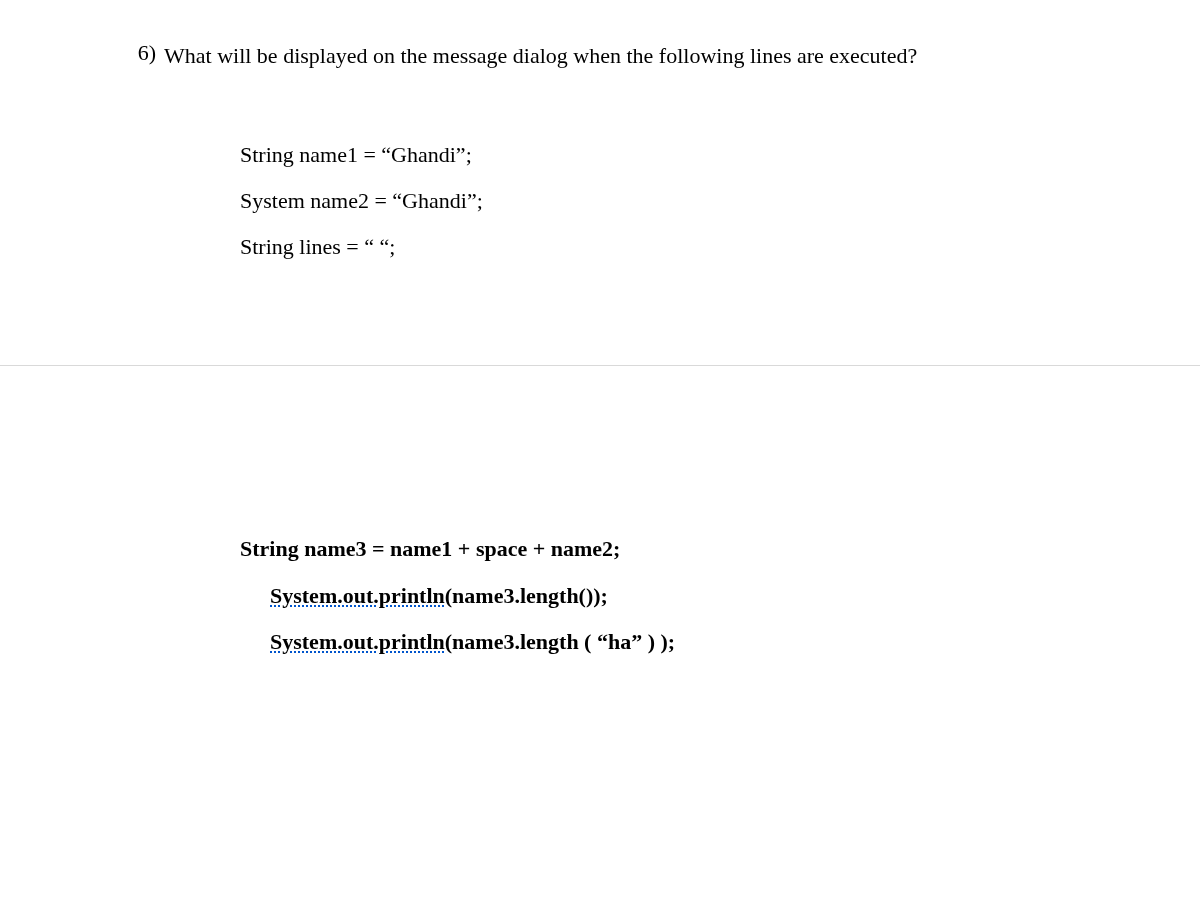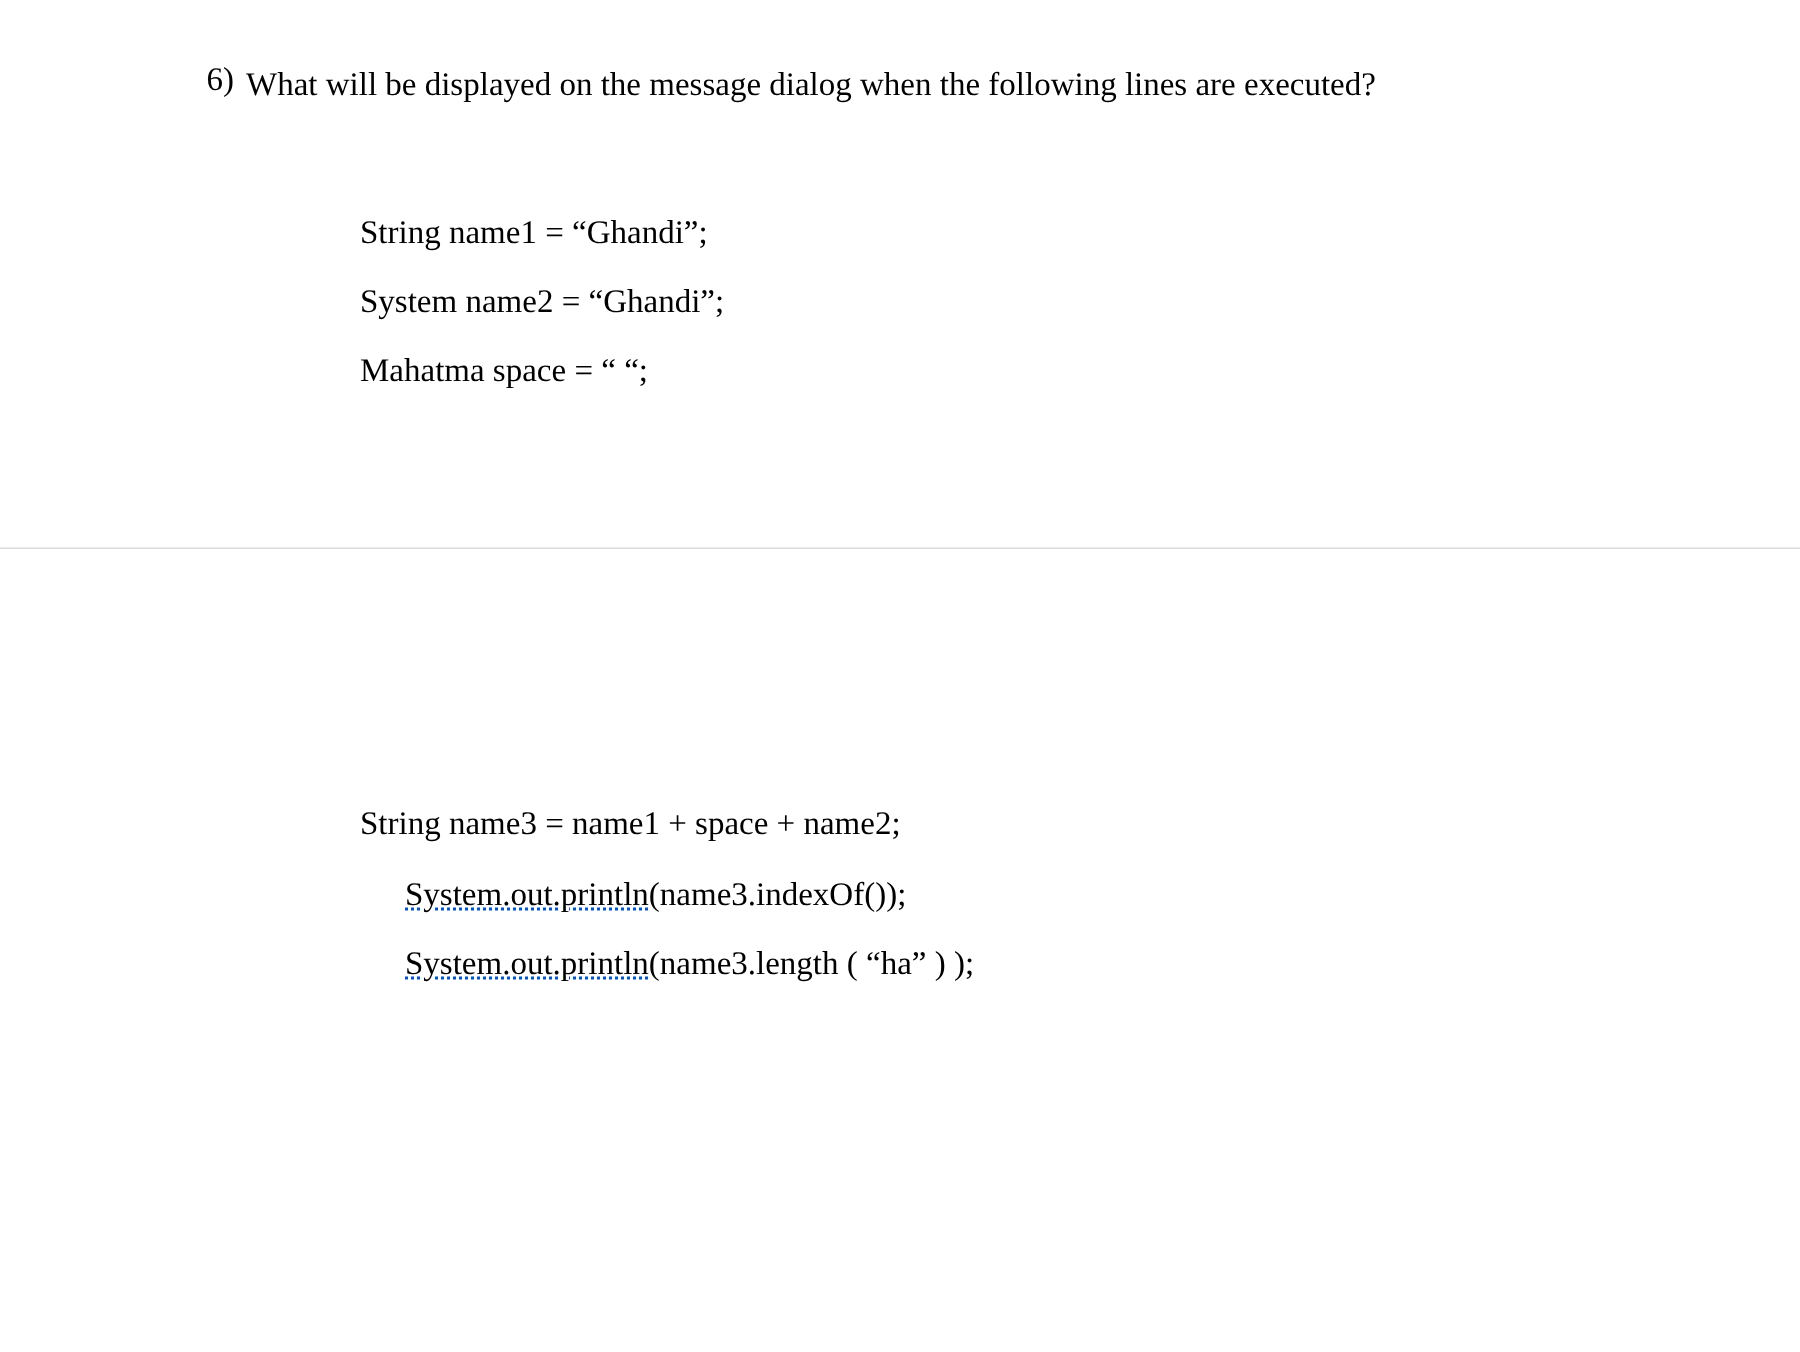--- a/index.html
+++ b/index.html
@@ -57,20 +57,21 @@
     }
     .divider {
       border: none;
       border-top: 1px solid #d9d9d9;
       margin: 30px 0 0 0;
       width: 100%;
     }
     .code-block-2 {
       margin-left: 240px;
       margin-top: 160px;
+      font-weight: bold;
     }
     .gap-top {
       margin-top: 95px;
     }
   </style>
 </head>
 <body>
 
 <div class="container">
 
@@ -80,31 +81,31 @@
   </div>
 
   <div class="code-block">
     <div class="code-line">
       <span>String name1 = “Ghandi”;</span>
     </div>
     <div class="code-line">
       <span>System name2 = “</span><span class="wavy-red">Ghandi</span><span>”;</span>
     </div>
     <div class="code-line">
-      <span>Mahatma space = “  “;</span>
+      <span>String lines = “  “;</span>
     </div>
   </div>
 
   <hr class="divider gap-top">
 
   <div class="code-block-2">
     <div class="code-line">
       <span>String name3 = name1 + space + name2;</span>
     </div>
     <div class="code-line">
-      <span class="wavy-blue">System.out.println</span><span>(name3.indexOf());</span>
+      <span class="wavy-blue">System.out.println</span><span>(name3.length());</span>
     </div>
     <div class="code-line">
       <span class="wavy-blue">System.out.println</span><span>(name3.length ( “ha” ) );</span>
     </div>
   </div>
 
 </div>
 
 </body></html>

